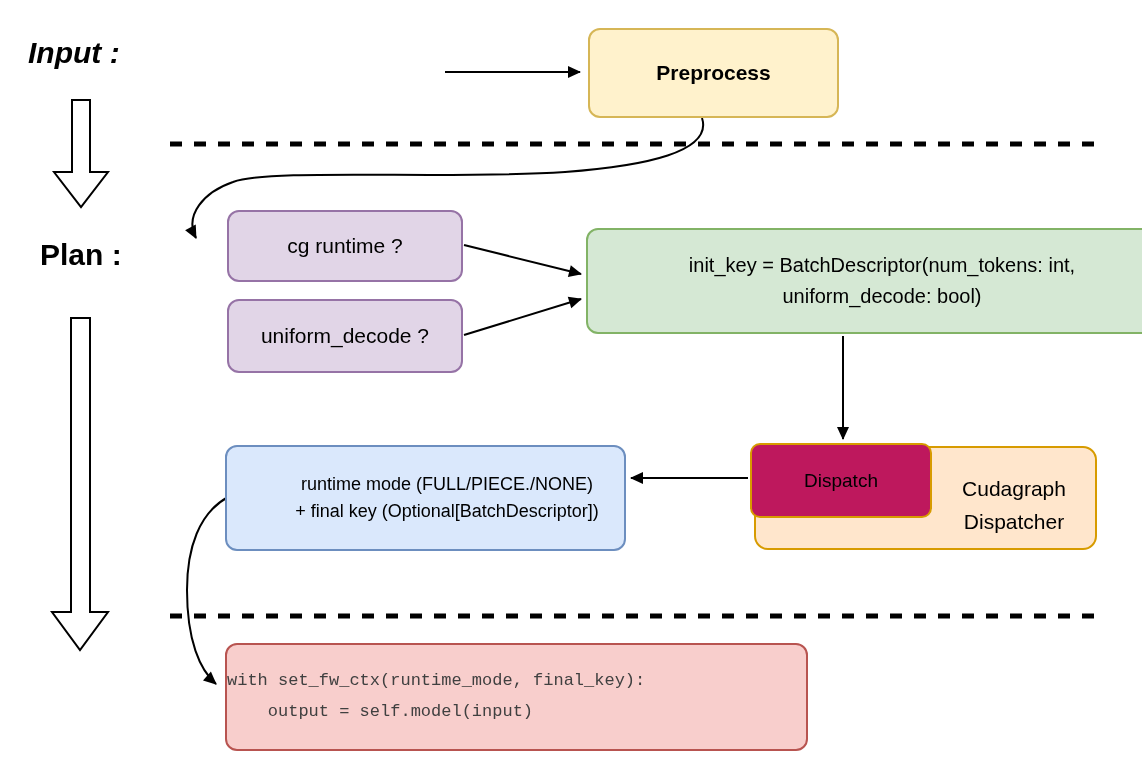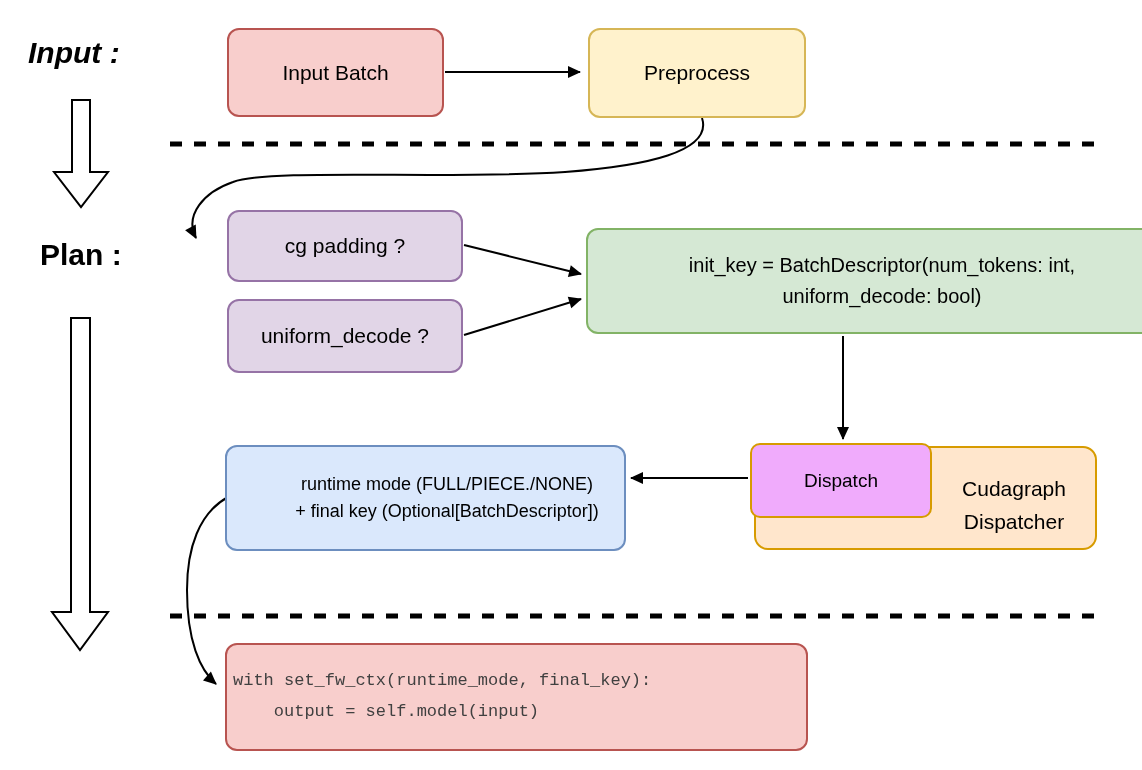--- a/index.html
+++ b/index.html
@@ -13,34 +13,34 @@
     border:2px solid #000; border-radius:12px;
     display:flex; align-items:center; justify-content:center;
     text-align:center; color:#000;
   }
   .section-label {
     position:absolute; font-weight:bold; font-size:30px; color:#000;
     line-height:1.1; white-space:nowrap;
   }
   .multiline { white-space:pre-line; }
   #node-input-batch    { left:227px; top:28px;  width:217px; height:89px;  background:#f8cecc; border-color:#b85450; font-size:21px; }
-  #node-preprocess     { left:588px; top:28px;  width:218px; height:90px;  background:#fff2cc; border-color:#d6b656; font-size:21px; }
+  #node-preprocess     { left:588px; top:28px;  width:251px; height:90px;  background:#fff2cc; border-color:#d6b656; font-size:21px;font-weight:bold; }
   #node-cg-padding     { left:227px; top:210px; width:236px; height:72px;  background:#e1d5e7; border-color:#9673a6; font-size:21px; }
   #node-uniform-decode { left:227px; top:299px; width:236px; height:74px;  background:#e1d5e7; border-color:#9673a6; font-size:21px;text-align:center; }
   #node-init-key       { left:586px; top:228px; width:592px; height:106px; background:#d5e8d4; border-color:#82b366; font-size:20px; line-height:1.55; }
   #node-dispatcher     { left:754px; top:446px; width:343px; height:104px; background:#ffe6cc; border-color:#d79b00; border-radius:14px; }
   #dispatcher-label    { position:absolute; left:931px; top:454px; width:166px; height:104px;
                          display:flex; align-items:center; justify-content:center; text-align:center;
                          font-size:21px; line-height:1.55; color:#000; white-space:pre-line; }
-  #node-dispatch       { left:750px; top:443px; width:182px; height:75px;  background:#f0abfc; border-color:#d79b00; font-size:19px; border-radius:10px; }
+  #node-dispatch       { left:750px; top:443px; width:182px; height:75px;  background:#be185d; border-color:#d79b00; font-size:19px; border-radius:10px; }
   #node-runtime        { left:225px; top:445px; width:401px; height:106px; background:#dae8fc; border-color:#6c8ebf; font-size:18px; line-height:1.5;padding-left:43px; }
   #node-execute-code   { left:225px; top:643px; width:583px; height:108px; background:#f8cecc; border-color:#b85450;
                          font-family:"Liberation Mono", monospace; font-size:17px; color:#404040;
                          white-space:pre; text-align:left; justify-content:flex-start;
-                         padding-left:6px; line-height:1.8; }
+                         line-height:1.8; }
   #label-input   { left:28px; top:36px;font-style:italic; }
   #label-plan    { left:40px; top:238px; }
   #label-execute { left:22px; top:668px; }
 </style>
 </head>
 <body>
 
 <div id="canvas">
 
   <svg id="wires" viewBox="0 0 1142 770" xmlns="http://www.w3.org/2000/svg">
@@ -61,23 +61,22 @@
     <line x1="464" y1="245" x2="581" y2="274" stroke="#000" stroke-width="2" marker-end="url(#ah)"></line>
     <line x1="464" y1="335" x2="581" y2="299" stroke="#000" stroke-width="2" marker-end="url(#ah)"></line>
     <line x1="843" y1="336" x2="843" y2="439" stroke="#000" stroke-width="2" marker-end="url(#ah)"></line>
     <line x1="748" y1="478" x2="631" y2="478" stroke="#000" stroke-width="2" marker-end="url(#ah)"></line>
     <path d="M228,497 C199,513 187,548 187,590 C187,641 200,670 216,684" fill="none" stroke="#000" stroke-width="2" marker-end="url(#ah)"></path>
   </svg>
 
   <div class="section-label" id="label-input">Input :</div>
   <div class="section-label" id="label-plan">Plan :</div>
 
-  <div class="node" id="node-input-batch">Input Batch</div>
   <div class="node" id="node-preprocess">Preprocess</div>
-  <div class="node" id="node-cg-padding">cg padding ?</div>
+  <div class="node" id="node-cg-padding">cg runtime ?</div>
   <div class="node" id="node-uniform-decode">uniform_decode ?</div>
   <div class="node multiline" id="node-init-key">init_key = BatchDescriptor(num_tokens: int,
 uniform_decode: bool)</div>
 
   <div class="node" id="node-dispatcher"></div>
   <div id="dispatcher-label">Cudagraph
 Dispatcher</div>
   <div class="node" id="node-dispatch">Dispatch</div>
 
   <div class="node multiline" id="node-runtime">runtime mode (FULL/PIECE./NONE)

